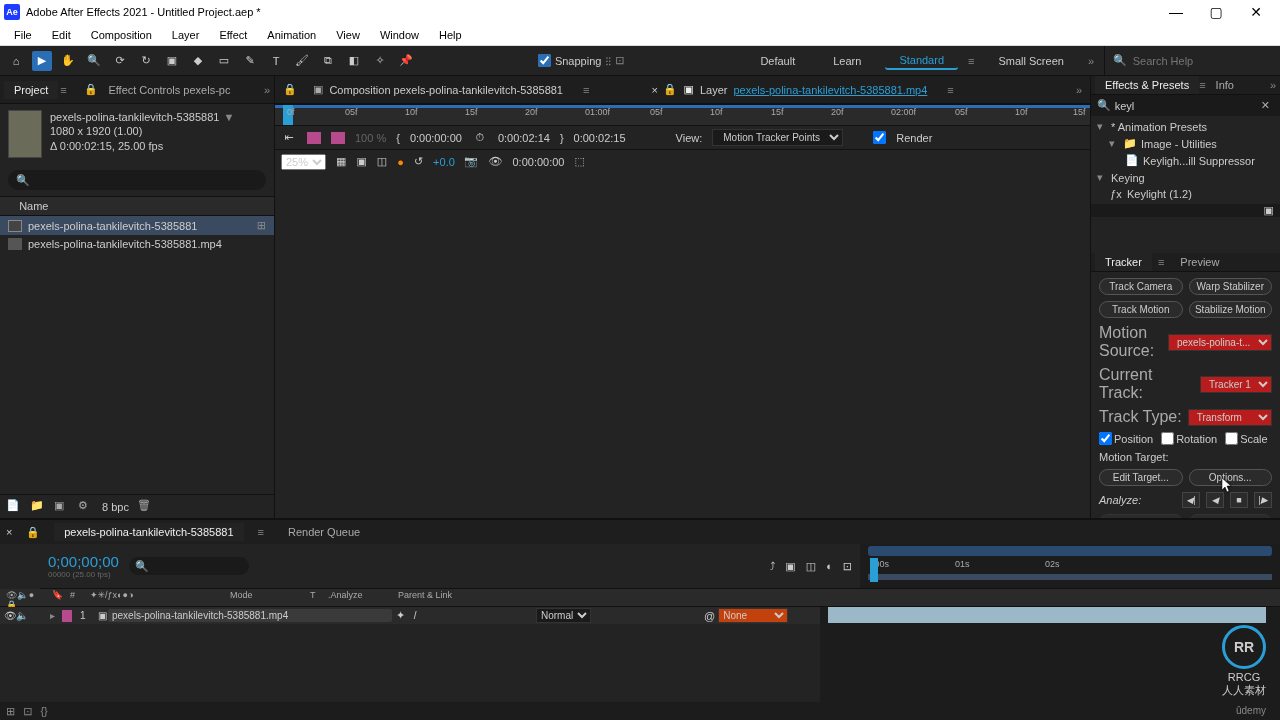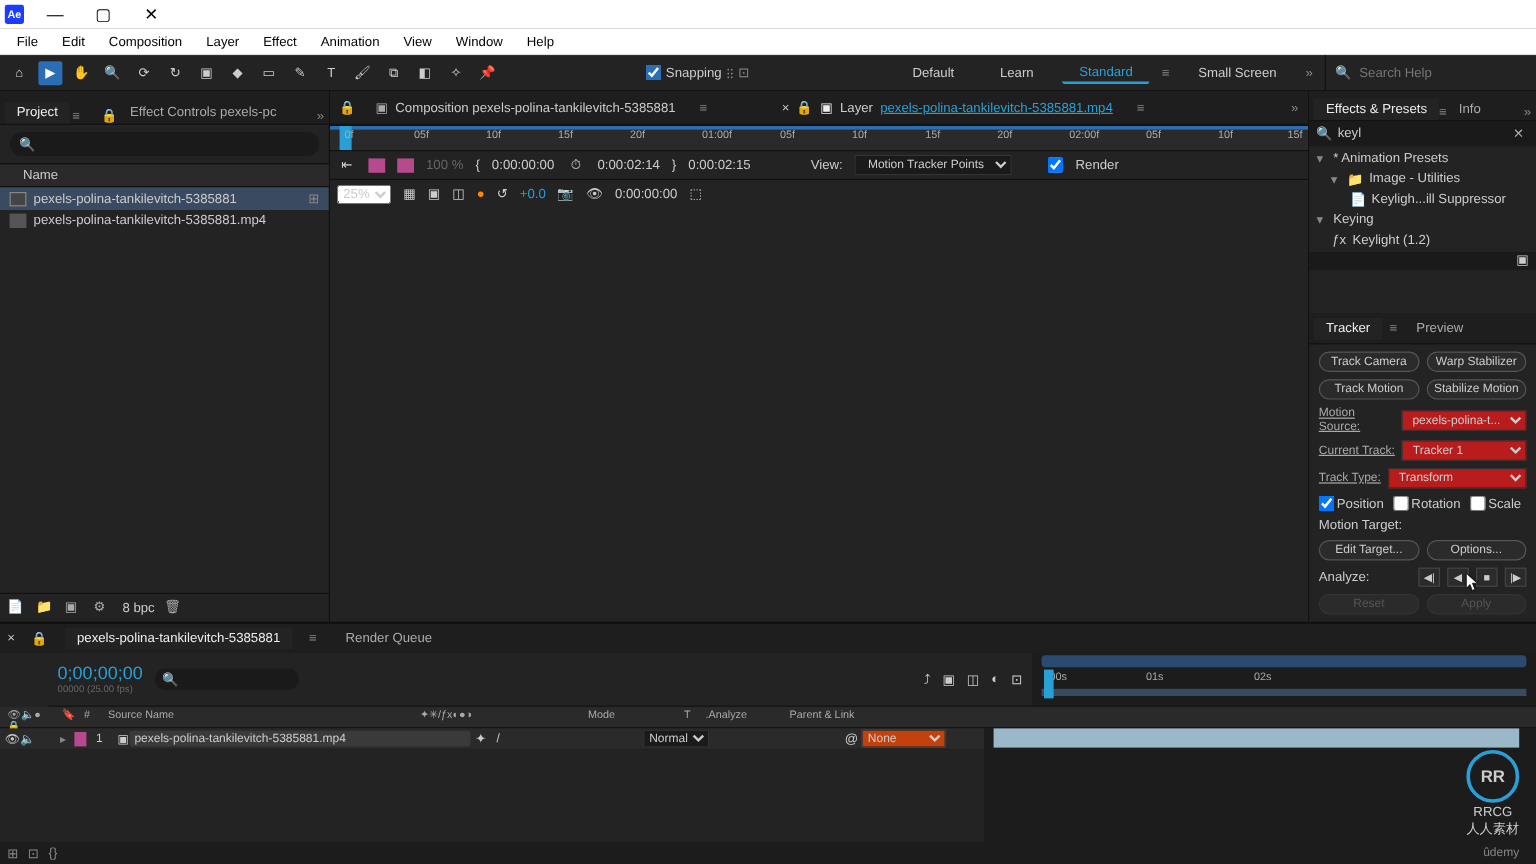--- a/index.html
+++ b/index.html
@@ -19,21 +19,21 @@
   .toolbar .spacer { flex: 1; }
   .snapping { display: flex; align-items: center; gap: 4px; }
   .snapping input { accent-color: #2a6fb5; }
   .workspace-tab { padding: 2px 14px; border-radius: 3px; }
   .workspace-tab.active { color: #2a9fd6; border-bottom: 2px solid #2a9fd6; }
   .chev { color: #888; }
   .search-help { width: 170px; height: 30px; display: flex; align-items: center; padding: 0 8px; border-left: 1px solid #111; }
   .search-help input { background: transparent; border: none; color: #ccc; outline: none; margin-left: 6px; width: 120px; }
   .main { flex: 1; display: flex; min-height: 0; }
   .left-col { width: 275px; display: flex; flex-direction: column; background: #232323; border-right: 1px solid #111; }
-  .panel-tabs { height: 28px; display: flex; align-items: flex-end; padding: 0 4px; border-bottom: 1px solid #111; background: #1e1e1e; }
+  .panel-tabs { height: 28px; display: flex; align-items: center; padding: 0 4px; border-bottom: 1px solid #111; background: #1e1e1e; }
   .panel-tab { padding: 3px 10px; color: #aaa; }
   .panel-tab.active { color: #eee; background: #232323; }
   .panel-menu { margin-left: 2px; }
   .proj-header { display: flex; padding: 6px 8px; gap: 8px; align-items: flex-start; }
   .proj-thumb { width: 34px; height: 48px; background: #6b6b5a; border: 1px solid #444; }
   .proj-meta { font-size: 10px; color: #ccc; line-height: 1.3; }
   .proj-meta .disclosure { margin-left: 4px; color: #888; }
   .proj-search { padding: 6px 8px; }
   .proj-search .search-box { background: #1a1a1a; height: 20px; border-radius: 10px; display: flex; align-items: center; padding: 0 8px; }
   .list-header { background: #2a2a2a; padding: 3px 8px; border-top: 1px solid #111; border-bottom: 1px solid #111; font-size: 10px; color: #aaa; }
@@ -81,25 +81,25 @@
   .tree .row .twisty { width: 10px; color: #888; }
   .tree .row .ico { width: 14px; text-align: center; }
   .tree .row.indent1 { padding-left: 18px; }
   .tree .row.indent2 { padding-left: 34px; }
   .panel-footer-icon { height: 18px; background: #1a1a1a; text-align: right; padding: 0 6px; }
   .tracker-panel { flex: 1; padding: 6px 8px; display: flex; flex-direction: column; gap: 6px; border-top: 1px solid #111; }
   .tracker-tabs { height: 28px; display: flex; align-items: center; padding: 0 4px; background: #1e1e1e; gap: 6px; margin-top: 36px; }
   .tracker-row { display: flex; gap: 6px; }
   .pill-btn { flex: 1; text-align: center; padding: 2px 4px; border: 1px solid #555; border-radius: 10px; background: #2b2b2b; font-size: 10px; }
   .field-row { display: flex; align-items: center; gap: 6px; }
-  .field-row label { font-size: 10px; color: #aaa; text-decoration: underline; }
+  .field-row label { font-size: 16px; color: #aaa; }
   .field-row select { flex: 1; background: #b91c1c; border: 1px solid #333; color: #ccc; padding: 1px 4px; font-size: 10px; }
   .check-row { display: flex; gap: 8px; align-items: center; }
   .check-row label { font-size: 10px; display: flex; align-items: center; gap: 2px; }
-  .analyze-row { display: flex; align-items: center; gap: 6px; }
+  .analyze-row { display: flex; align-items: center; gap: 6px; font-style: italic; }
   .analyze-row .abtn { width: 18px; height: 16px; background: #2b2b2b; border: 1px solid #444; display: flex; align-items: center; justify-content: center; font-size: 9px; }
   .bottom-row { display: flex; gap: 6px; }
   .bottom-row .pill-btn.disabled { color: #555; border-color: #333; }
   .timeline { height: 184px; background: #232323; border-top: 2px solid #111; display: flex; flex-direction: column; }
   .tl-tabs { height: 24px; display: flex; align-items: center; padding: 0 6px; background: #1e1e1e; gap: 14px; }
   .tl-top { height: 45px; display: flex; border-bottom: 1px solid #111; margin-left: 40px; }
   .tl-top-left { width: 820px; display: flex; align-items: center; padding: 0 8px; gap: 10px; }
   .timecode { color: #2a9fd6; font-size: 15px; }
   .tl-top-right { flex: 1; position: relative; background: #1c1c1c; }
   .tl-nav { position: absolute; top: 2px; left: 8px; right: 8px; height: 10px; background: #2a4a70; border-radius: 3px; }
@@ -127,20 +127,21 @@
   .watermark .ring { width: 44px; height: 44px; border: 3px solid #2a9fd6; border-radius: 50%; margin: 0 auto 2px; display: flex; align-items: center; justify-content: center; font-weight: 700; font-size: 14px; }
   .udemy { position: absolute; right: 14px; bottom: 4px; color: #888; font-size: 10px; }
 </style>
 </head>
 <body>
 
 <div class="app">
 
   <div class="titlebar">
     <div class="app-icon">Ae</div>
+    <div class="title">Adobe After Effects 2021 - Untitled Project.aep *</div>
     <div class="win-controls">
       <div class="win-btn">—</div>
       <div class="win-btn">▢</div>
       <div class="win-btn">✕</div>
     </div>
   </div>
 
   <div class="menubar">
     <div class="menu-item">File</div>
     <div class="menu-item">Edit</div>
@@ -196,20 +197,28 @@
 
     <div class="left-col">
       <div class="panel-tabs">
         <div class="panel-tab active">Project</div>
         <span class="panel-menu chev">≡</span>
         <div style="width:18px"></div>
         <span style="color:#888">🔒</span>
         <div class="panel-tab">Effect Controls  pexels-pc</div>
         <span class="chev" style="margin-left:auto">»</span>
       </div>
+      <div class="proj-header">
+        <div class="proj-thumb"></div>
+        <div class="proj-meta">
+          <div><span>pexels-polina-tankilevitch-5385881</span><span class="disclosure">▼</span></div>
+          <div>1080 x 1920 (1.00)</div>
+          <div>Δ 0:00:02:15, 25.00 fps</div>
+        </div>
+      </div>
       <div class="proj-search">
         <div class="search-box">
             <span>🔍</span>
           </div>
       </div>
       <div class="list-header">&nbsp;&nbsp;&nbsp;&nbsp;<span>Name</span></div>
       <div class="proj-list">
         <div class="proj-item selected">
           <span class="ico comp"></span>
           <span>pexels-polina-tankilevitch-5385881</span>
@@ -433,21 +442,20 @@
         </div>
         <div class="tl-work"></div>
         <div class="tl-playhead"></div>
       </div>
     </div>
 
     <div class="tl-header">
       <div class="col" style="width:46px">👁🔈●🔒</div>
       <div class="col" style="width:18px">🔖</div>
       <div class="col" style="width:20px">#</div>
-      <div class="col" style="width:260px">Source Name</div>
       <div class="col" style="width:140px">✦✳/ƒx◐●◑</div>
       <div class="col" style="width:80px">Mode</div>
       <div class="col" style="width:18px">T</div>
       <div class="col" style="width:70px">.Analyze</div>
       <div class="col" style="width:120px">Parent &amp; Link</div>
     </div>
 
     <div class="tl-body">
       <div class="tl-left">
         <div class="layer-row">

